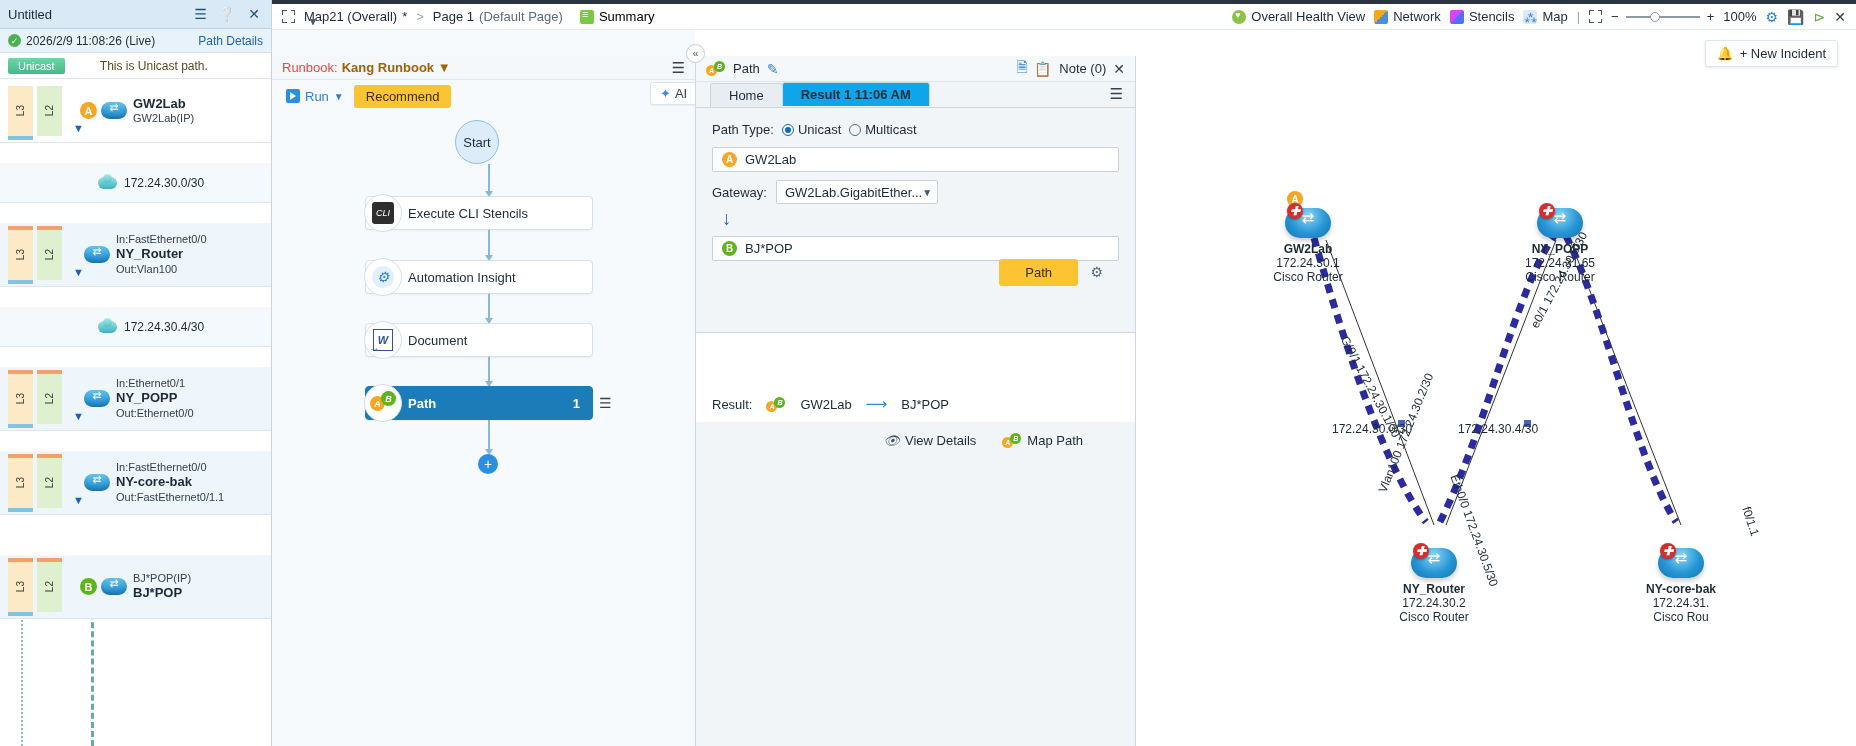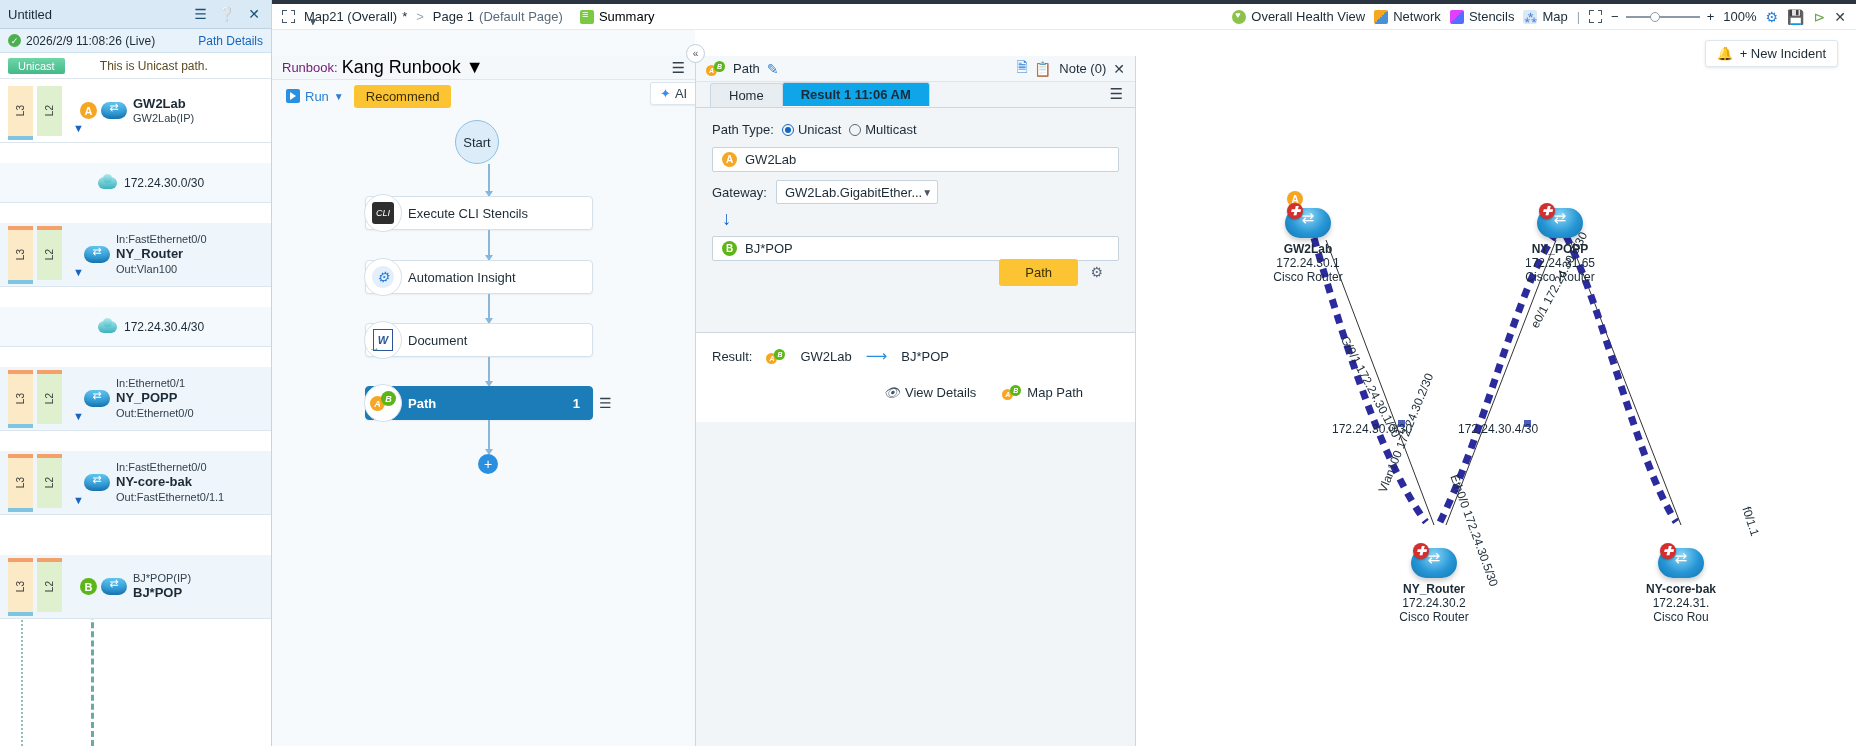--- a/index.html
+++ b/index.html
@@ -168,22 +168,22 @@
   .tico.intent { background:#41b6e6; }
   .tico.runbook { background:#f59b2a; }
   .tico.dataview { background:#4caf50; }
   .tico.bot { background:#2b7fd4; border-radius:50%; }
 
   .rb-header {
     position:absolute; left:272px; top:56px; width:423px; height:24px;
     background:#f4f8fb; border-bottom:1px solid #e0e8ef;
     display:flex; align-items:center; padding:0 10px;
   }
-  .rb-header .lbl { font-size:13px; color:#701a75; }
-  .rb-header .nm { font-size:18px; color:#000000; cursor:pointer; margin-left:4px; }
+  .rb-header .lbl { font-size:13px; color:#ef4444; }
+  .rb-header .nm { font-size:13px; color:#a16207; cursor:pointer; margin-left:4px;font-weight:bold; }
   .rb-header .grow { flex:1; }
   .hamburger { font-size:15px; color:#33414d; cursor:pointer; }
 
   .rb-toolbar { position:absolute; left:272px; top:80px; width:423px; height:32px; display:flex; align-items:center; padding:0 14px; gap:10px; }
   .run-btn { display:flex; align-items:center; gap:5px; color:#2b7fd4; font-size:13px; cursor:pointer; }
   .play { width:14px;height:14px;background:#2b8fe0;border-radius:2px;position:relative; }
   .play::before{content:'';position:absolute;left:4px;top:3px;border-left:6px solid #fff;border-top:4px solid transparent;border-bottom:4px solid transparent;}
   .recommend-btn { background:#fcc433; color:#3a2f00; font-size:13px; padding:4px 12px; border-radius:3px; cursor:pointer; }
   .ai-chip {
     position:absolute; left:650px; top:82px; background:#fff; border:1px solid #dbe5ee;
@@ -270,21 +270,21 @@
   .path-btn {
     position:absolute; right:57px; top:203px; background:#fcc433; color:#3a2f00;
     font-size:13px; padding:6px 26px; border-radius:3px; cursor:pointer;
   }
   .gear { position:absolute; right:32px; top:208px; color:#5a6b7a; font-size:14px; cursor:pointer; }
   .pp-result {
     position:absolute; top:276px; left:0; right:0; height:90px;
     background:#fff; border-top:1px solid #ccd7e1;
     padding:14px 16px;
   }
-  .res-line { display:flex; align-items:center; gap:14px; font-size:13px; }
+  .res-line { display:flex; align-items:center; gap:14px; font-size:13px;margin-top:48px; }
   .res-line .arr { color:#2b8fe0; font-size:15px; }
   .pathglyph { position:relative; width:20px; height:15px; }
   .pathglyph .g1,.pathglyph .g2 { position:absolute; width:11px;height:11px;border-radius:50%;color:#fff;font-size:7px;font-weight:bold;display:flex;align-items:center;justify-content:center;}
   .pathglyph .g1 { background:#f5a623; left:0; top:4px; }
   .pathglyph .g2 { background:#5cb617; left:8px; top:0; }
   .res-actions { display:flex; gap:26px; justify-content:flex-end; margin-top:20px; padding-right:36px; }
   .res-actions .act { font-size:13px; color:#1c2b36; cursor:pointer; display:flex; align-items:center; gap:5px; }
   .eye { color:#44566a; }
 
   

